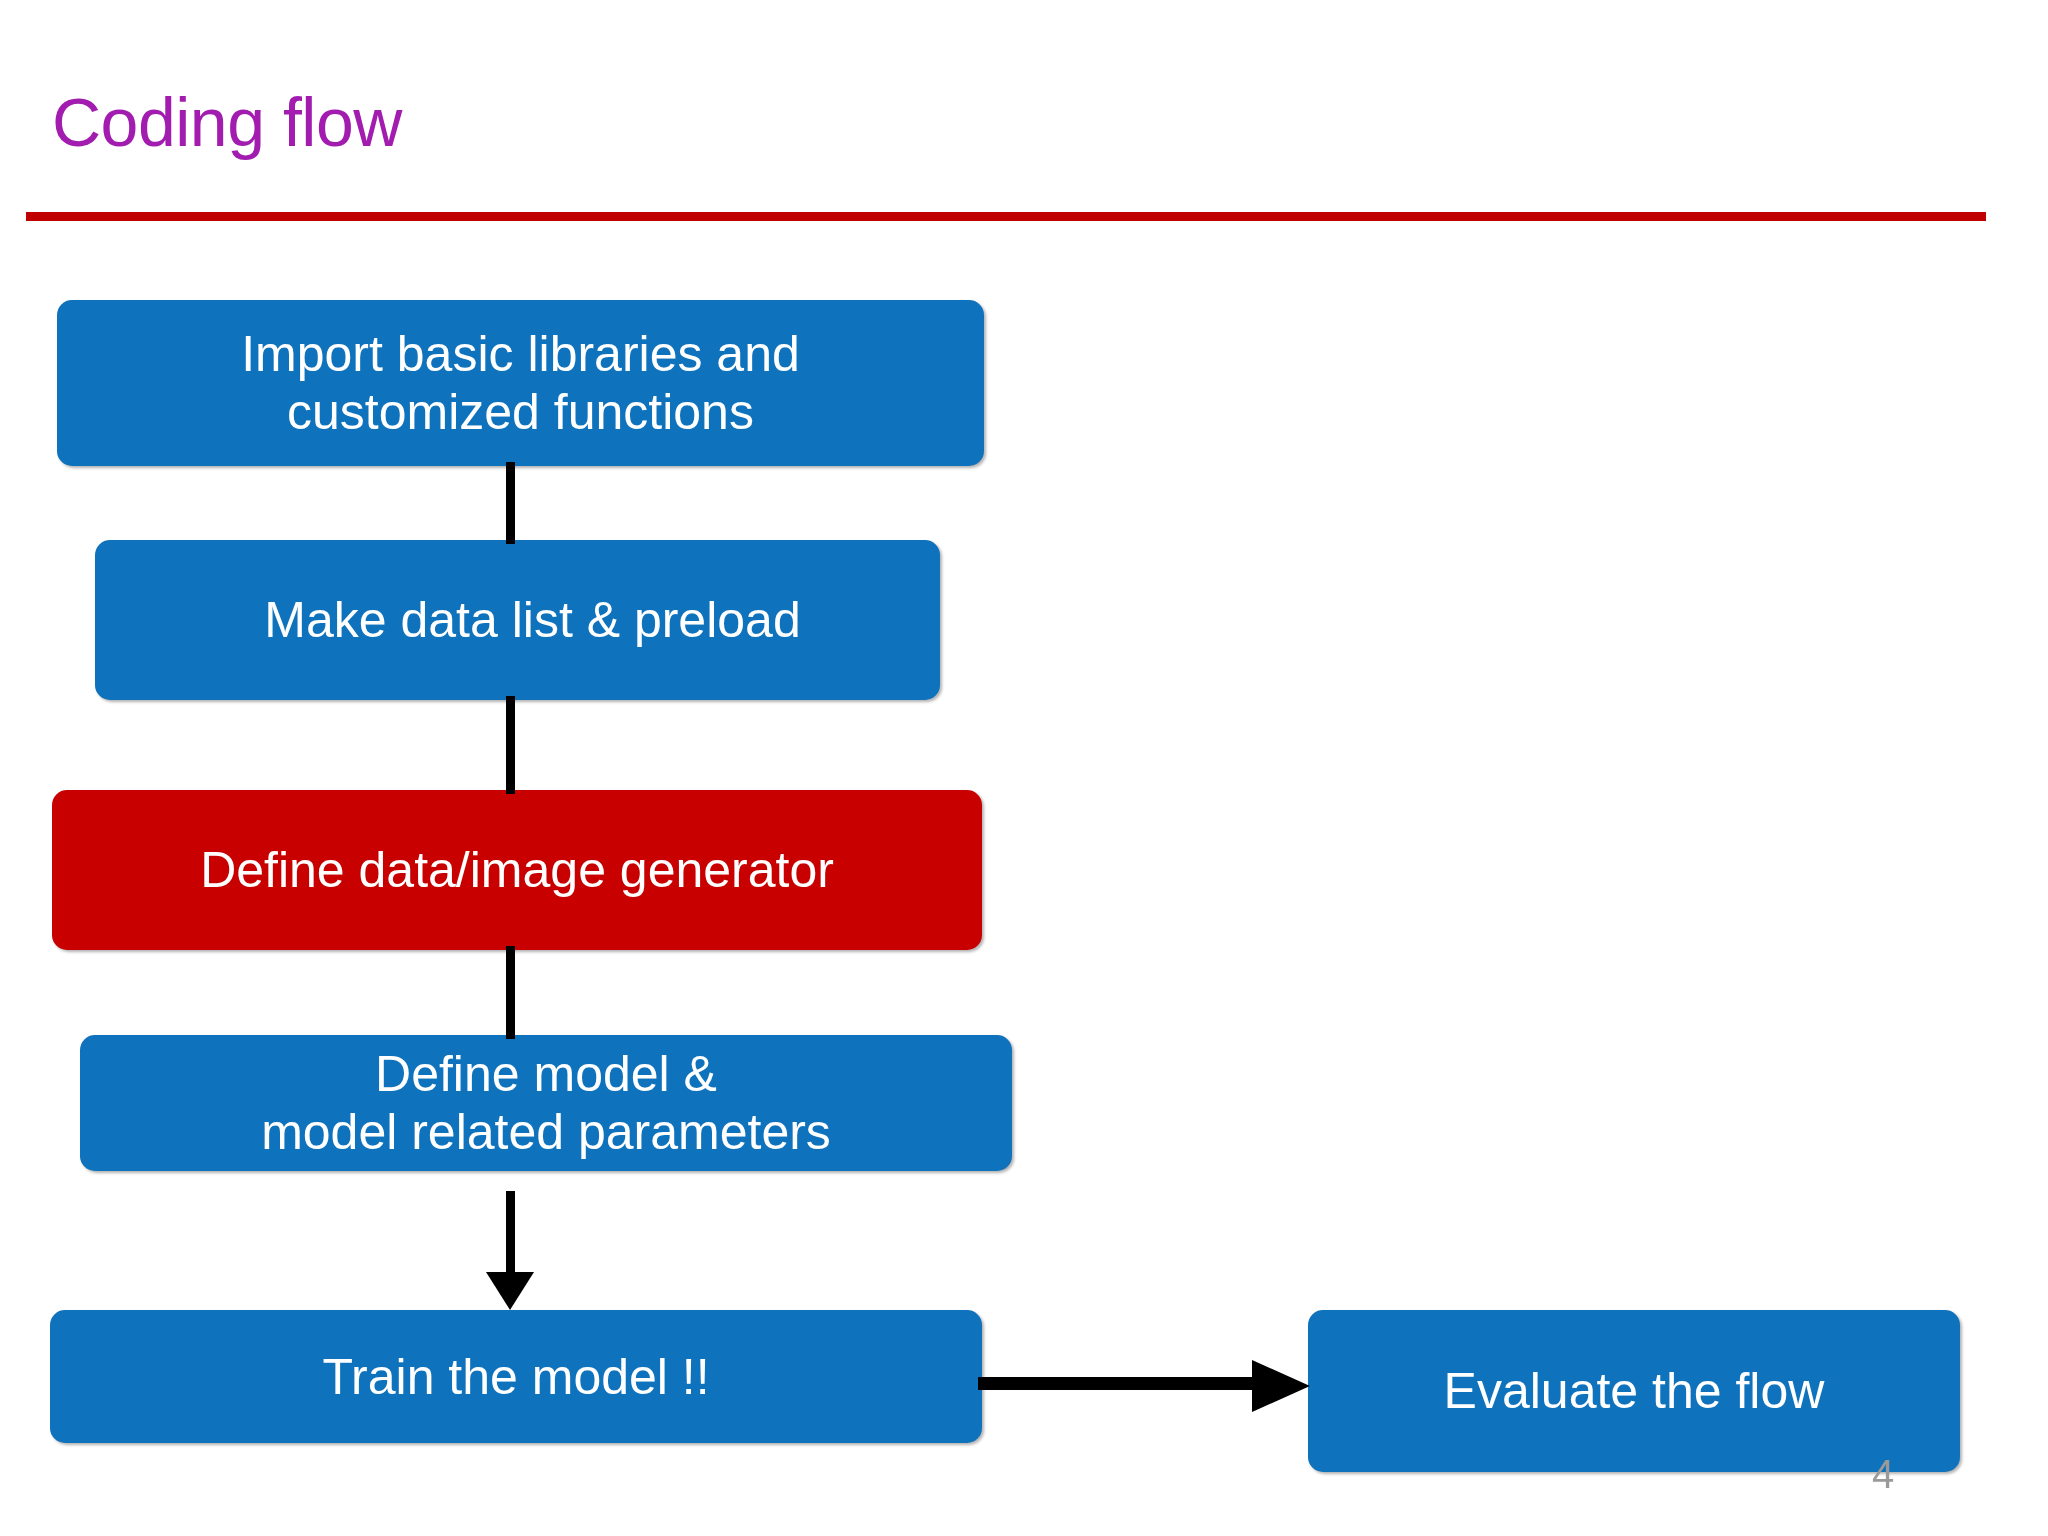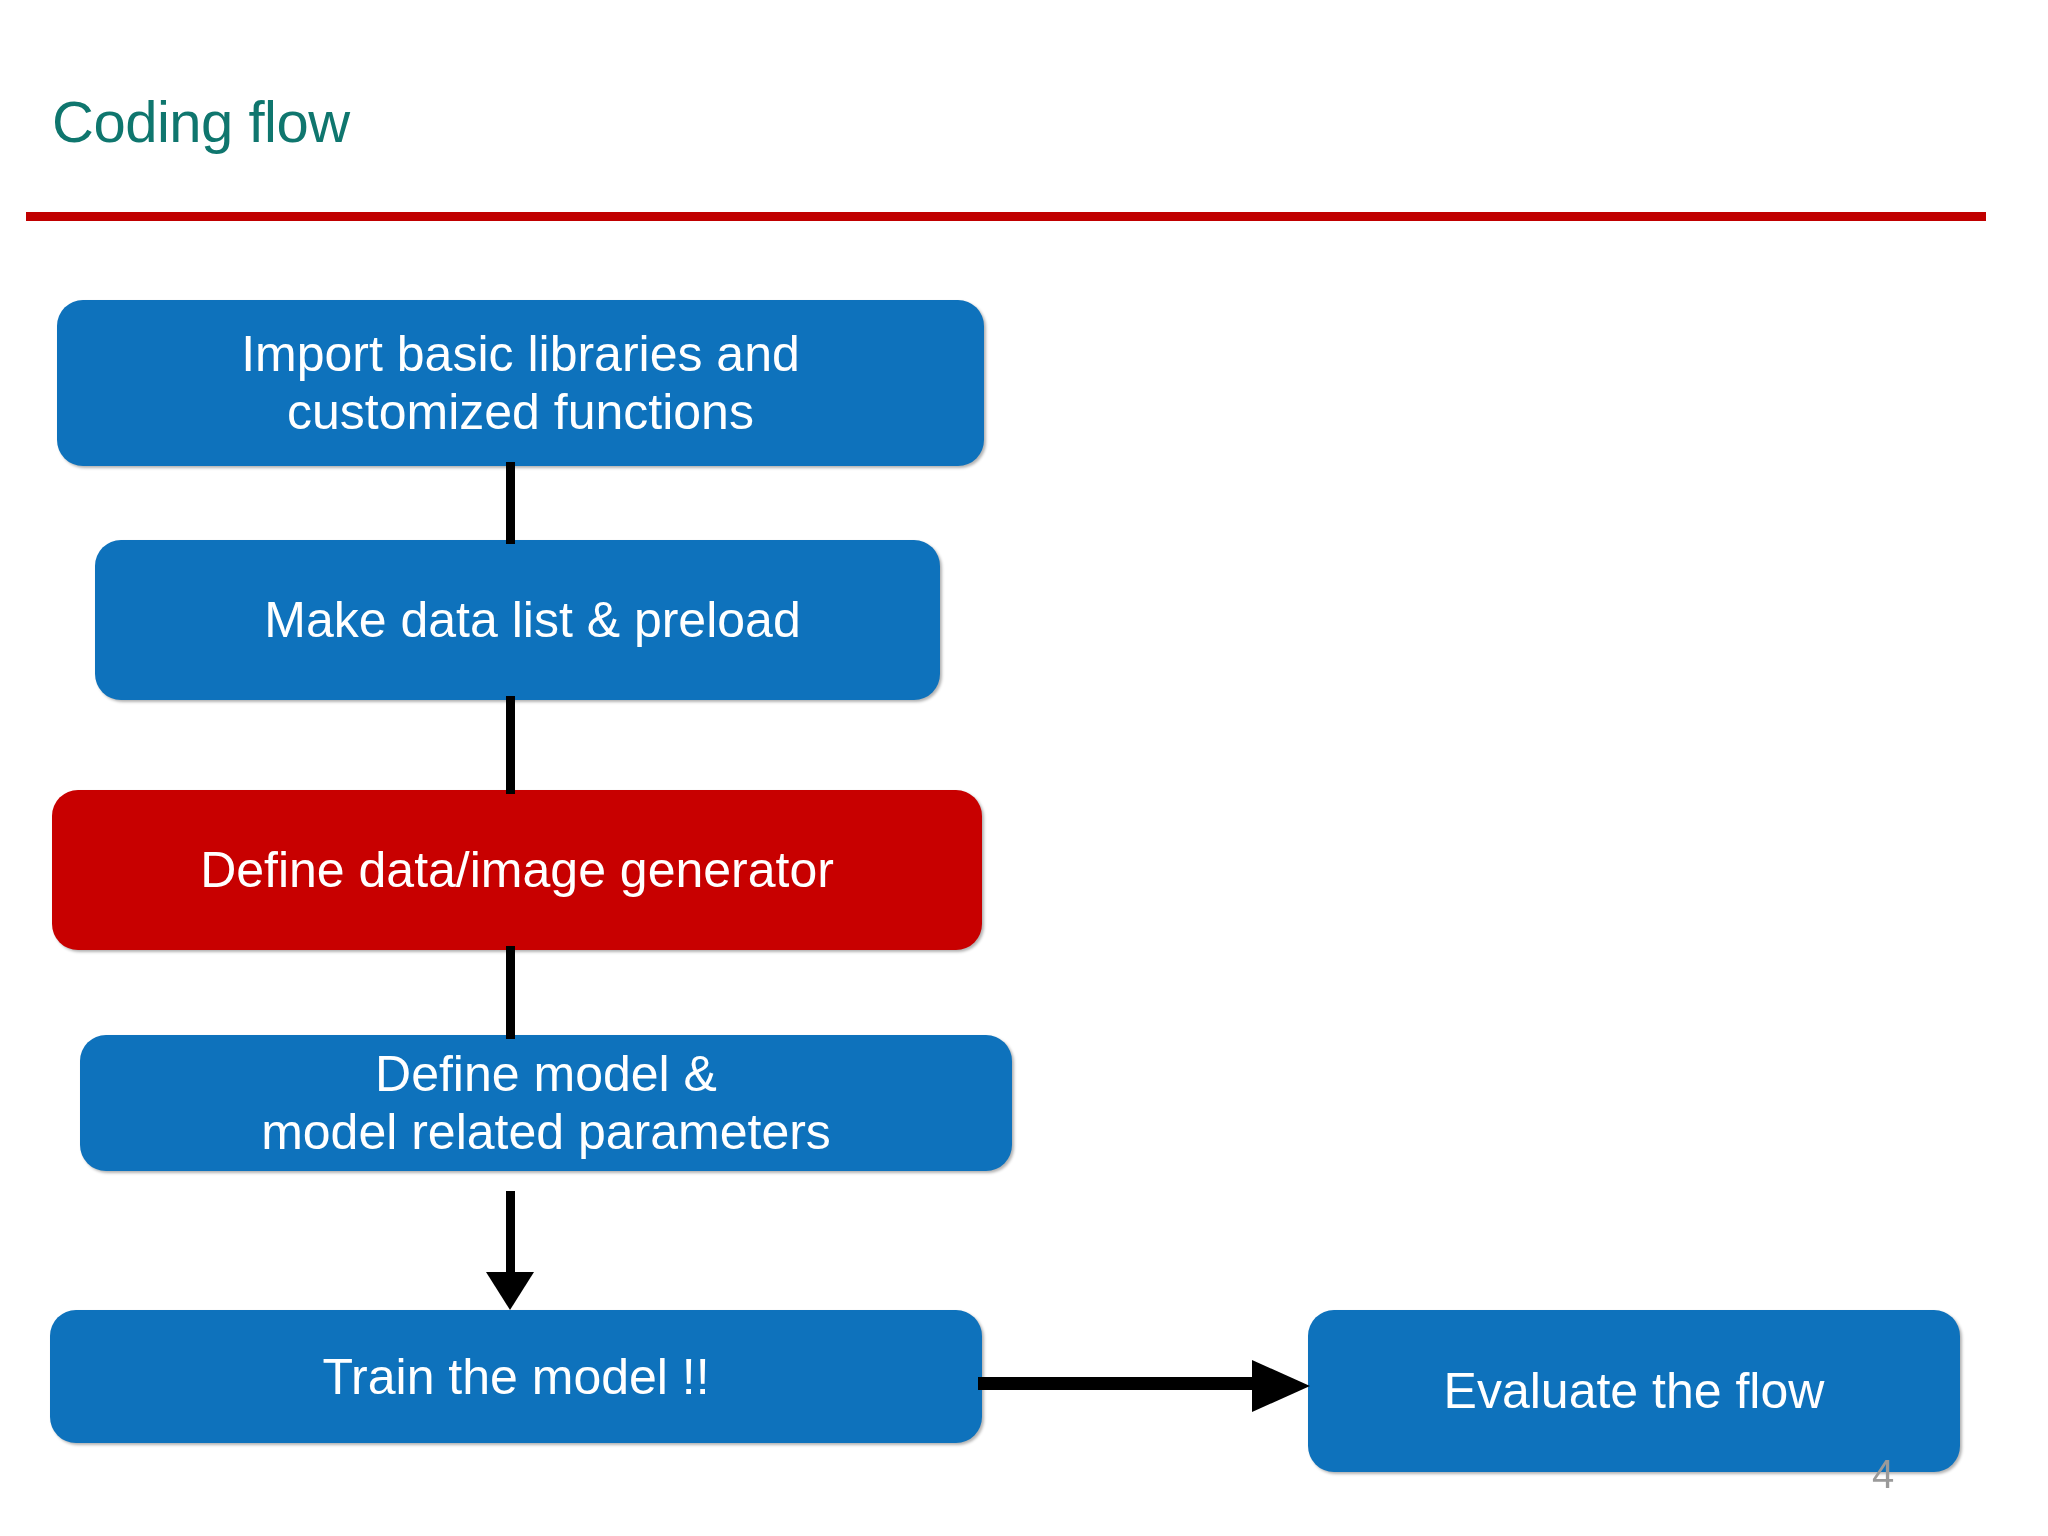--- a/index.html
+++ b/index.html
@@ -24,41 +24,41 @@
     background: #ffffff;
   }
 
   
   #slide-title {
     position: absolute;
     left: 52px;
     top: 62px;
     width: 1400px;
     height: 120px;
-    font-size: 58px;
+    font-size: 68px;
     line-height: 120px;
-    color: #0f766e;
+    color: #a21caf;
     font-weight: 400;
     letter-spacing: -0.5px;
     white-space: nowrap;
   }
 
   #title-rule {
     position: absolute;
     left: 26px;
     top: 212px;
     width: 1960px;
     height: 9px;
     background: #C00000;
   }
 
   
   .flow-box {
     position: absolute;
-    border-radius: 26px;
+    border-radius: 15px;
     box-sizing: border-box;
     display: flex;
     align-items: center;
     justify-content: center;
     text-align: center;
     color: #ffffff;
     font-size: 50px;
     line-height: 1.16;
     font-weight: 400;
     box-shadow: 2px 2px 3px rgba(0,0,0,0.30);

